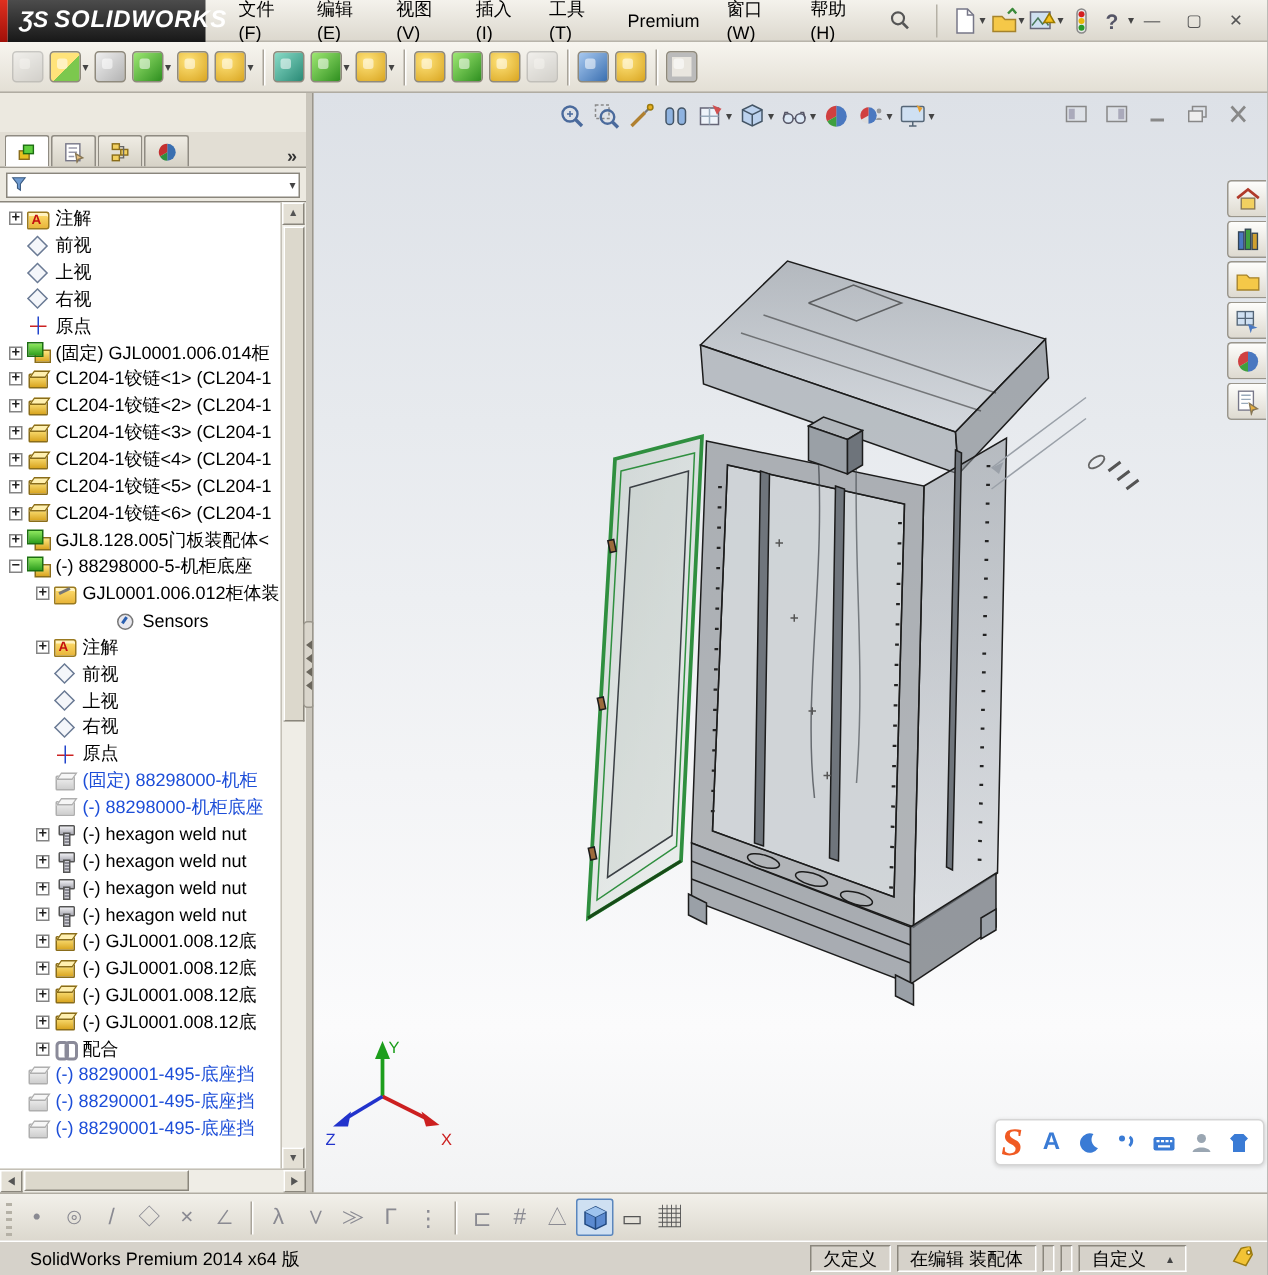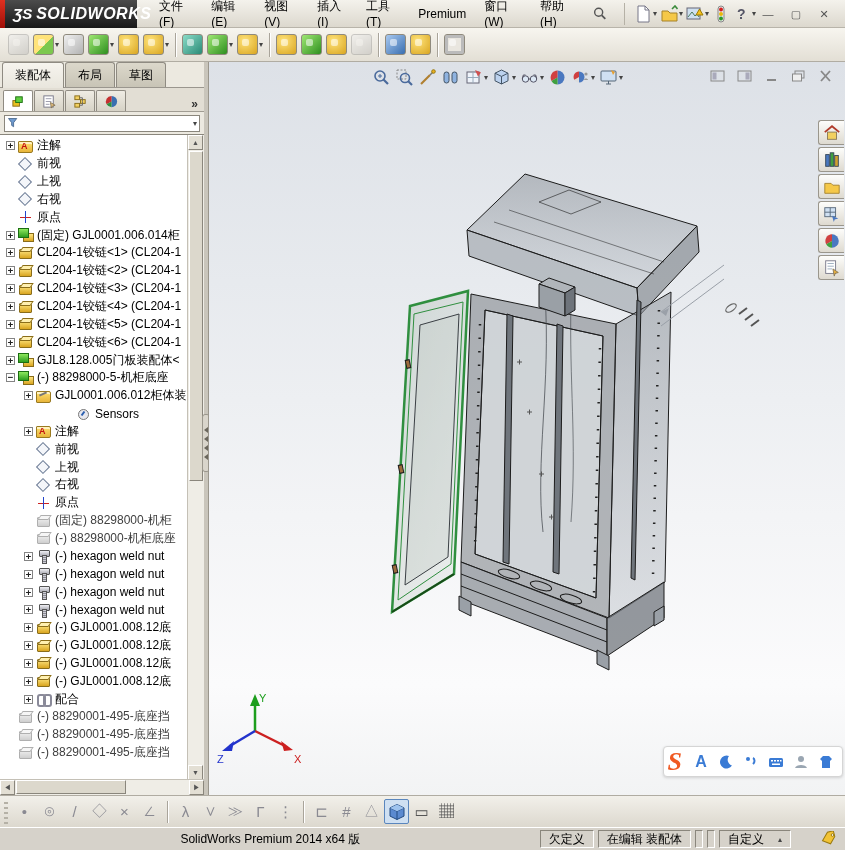--- a/index.html
+++ b/index.html
@@ -75,21 +75,21 @@
   #filterbox{flex:1;height:17px;background:#fff;border:1px solid #8a867c;display:flex;align-items:center;padding:0 2px;}
   #filterbox svg{width:12px;height:12px;}
   #filterbox input{flex:1;border:none;outline:none;font-size:11px;height:13px;padding:0 2px;}
 
   
   #treewrap{position:absolute;left:0;top:72px;width:204px;height:661px;background:#fff;
     border-top:1px solid #8a867c;}
   #tree{position:absolute;left:0;top:0;width:187px;height:645px;overflow:hidden;padding-top:2px;}
   .trow{display:flex;align-items:center;height:17.85px;white-space:nowrap;overflow:hidden;}
   .trow .lbl{margin-left:3px;font-size:12px;}
-  .trow.gray .lbl{color:#404040;}
+  .trow.gray .lbl{color:#1d4ed8;}
   .trow.gray .ti{filter:grayscale(1) opacity(.55);}
   .exp{flex:none;width:9px;height:9px;border:1px solid #848484;background:#fff;
     font:bold 9px/7px "DejaVu Sans Mono",monospace;text-align:center;color:#222;margin-right:3px;}
   .expsp{flex:none;width:12px;}
   .ti{flex:none;position:relative;width:16px;height:14px;}
   .ti-part::before{content:"";position:absolute;left:1px;top:3px;width:11px;height:8px;
     background:linear-gradient(#ffe680,#d9a520);border:1px solid #8a6d1a;border-radius:1px;}
   .ti-part::after{content:"";position:absolute;left:3px;top:1px;width:9px;height:3px;
     background:#fff0b0;border:1px solid #8a6d1a;transform:skewX(-35deg);}
   .ti-asm::before{content:"";position:absolute;left:5px;top:5px;width:9px;height:7px;
@@ -162,21 +162,21 @@
   .skbtn{width:25px;height:25px;display:flex;align-items:center;justify-content:center;
     color:#8a8a92;font-size:15px;border-radius:2px;}
   .skbtn.dark{color:#555;}
   .skbtn.active{border:1px solid #5a86bd;background:#cfe0f2;}
   .skbtn svg{width:18px;height:18px;}
   .sksep{width:1px;height:22px;background:#a9a49a;margin:0 5px;box-shadow:1px 0 0 #fff;}
 
   
   #statusbar{position:absolute;left:0;top:827px;width:845px;height:23px;background:#d6d2ca;
     border-top:1px solid #fff;display:flex;align-items:center;font-size:12px;}
-  #status-left{padding-left:1px;flex:1;text-align:center;}
+  #status-left{padding-left:20px;flex:1;}
   .seg{height:18px;border:1px solid;border-color:#8a867c #fff #fff #8a867c;display:flex;align-items:center;
     padding:0 8px;margin-right:4px;white-space:nowrap;}
   .seg.thin{width:8px;padding:0;}
   #seg-custom .arr{font-size:8px;margin-left:14px;color:#444;}
   #tagicon{margin:0 8px 0 26px;}
 </style>
 </head>
 <body>
 
 <div id="app">
@@ -304,25 +304,20 @@
       </span>
       <span class="tbsep"></span>
       <span class="tbico">
         <span class="tb-g v-frame"></span>
       </span>
     </div>
 
   <div id="body">
 
     <div id="leftpanel">
-      <div id="cmdtabs">
-          <span class="cmdtab active">装配体</span>
-          <span class="cmdtab">布局</span>
-          <span class="cmdtab">草图</span>
-        </div>
       <div id="fmtabs">
           <span class="fmtab active">
             <svg viewBox="0 0 16 16">
               <rect x="2" y="7" width="7" height="6" fill="#e8c020" stroke="#8a6d1a"></rect>
               <rect x="5" y="3" width="7" height="6" fill="#5fce3e" stroke="#1c6e12"></rect>
             </svg>
           </span>
           <span class="fmtab">
             <svg viewBox="0 0 16 16">
               <rect x="2" y="2" width="10" height="12" fill="#fff" stroke="#778"></rect>

